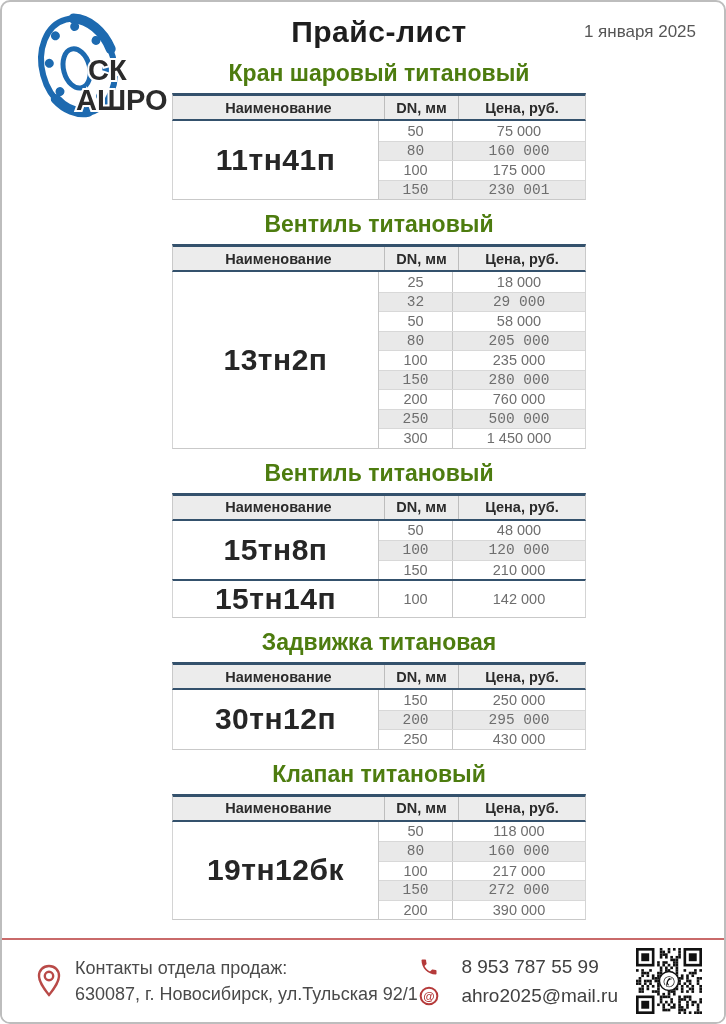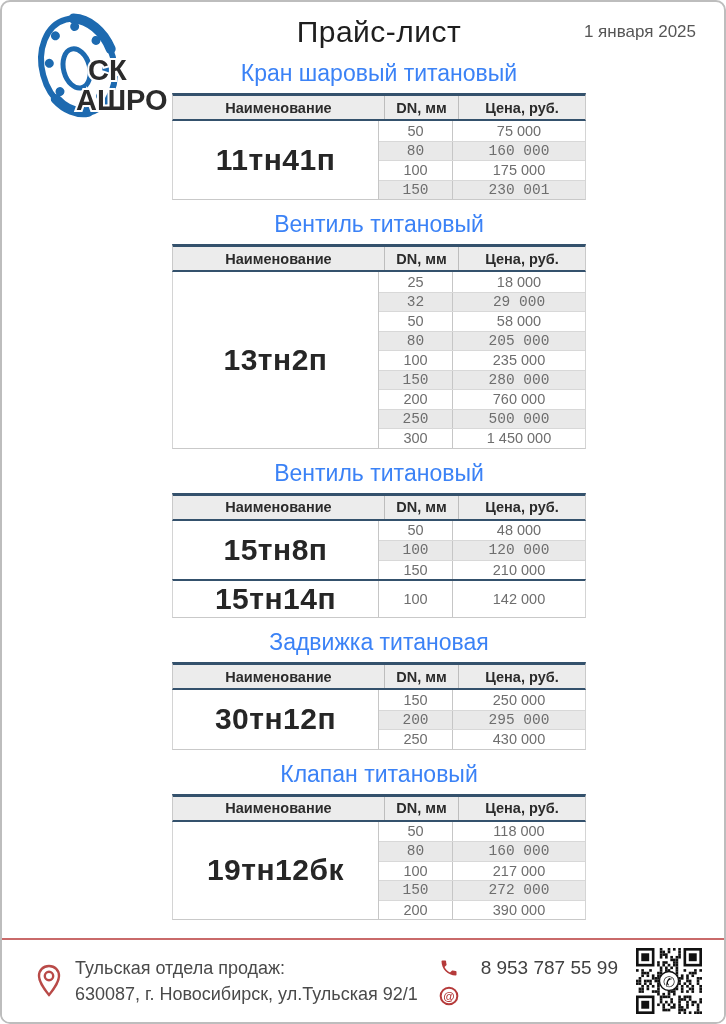--- a/index.html
+++ b/index.html
@@ -10,23 +10,23 @@
     position:relative; width:726px; height:1024px; background:#fff;
     border:2px solid #bdbdbd; border-radius:10px; overflow:hidden;
   }
 
   .logo { position:absolute; top:8px; left:24px; width:150px; height:115px; }
 
   .date { position:absolute; top:20px; right:28px; font-size:17px; color:#565656; }
 
   .content { margin-left:170px; width:414px; text-align:center; }
 
-  .main-title { padding-top:13px; font-size:30px; font-weight:normal; color:#1e1e1e; letter-spacing:.5px; }
-
-  .section-title { margin:11px 0 6px; font-size:23px; font-weight:normal; color:#3b82f6; }
+  .main-title { padding-top:13px; font-size:30px; font-weight:bold; color:#1e1e1e; letter-spacing:.5px; }
+
+  .section-title { margin:11px 0 6px; font-size:23px; font-weight:bold; color:#4d7c0f; }
 
   .ptable { width:100%; text-align:left; font-size:14.5px; }
 
   .thead {
     display:flex; height:28px; background:var(--header-bg, #ececec);
     border-top:3px solid var(--table-border-navy, #34516c);
     border-bottom:2px solid var(--table-border-navy, #34516c);
     border-left:1px solid #c9c9c9; border-right:1px solid #c9c9c9;
   }
   .th { display:flex; align-items:center; justify-content:center; font-weight:bold; color:#2b2b2b; }
@@ -280,36 +280,37 @@
       </div>
   </div>
 
   <div class="footer">
     <div class="contact-left">
       <svg width="26" height="34" viewBox="0 0 26 34">
         <path d="M13 2 C7 2 3 6.5 3 12 C3 19 13 31 13 31 C13 31 23 19 23 12 C23 6.5 19 2 13 2 Z" fill="none" stroke="#b94a48" stroke-width="2.4"></path>
         <circle cx="13" cy="12" r="4.2" fill="none" stroke="#b94a48" stroke-width="2.4"></circle>
       </svg>
       <div class="texts">
-        <span>Тульская отдела продаж:</span>
+        <span>Контакты отдела продаж:</span>
         <span>630087, г. Новосибирск, ул.Тульская 92/1</span>
       </div>
     </div>
     <div class="contact-mid">
       <div class="crow">
         <svg width="20" height="20" viewBox="0 0 24 24">
           <path d="M6.62 10.79c1.44 2.83 3.76 5.14 6.59 6.59l2.2-2.2c.27-.27.67-.36 1.02-.24 1.12.37 2.33.57 3.57.57.55 0 1 .45 1 1V20c0 .55-.45 1-1 1-9.39 0-17-7.61-17-17 0-.55.45-1 1-1h3.5c.55 0 1 .45 1 1 0 1.25.2 2.45.57 3.57.11.35.03.74-.25 1.02l-2.2 2.2z" fill="#b53a3a"></path>
         </svg>
         <span>8 953 787 55 99</span>
       </div>
       <div class="crow">
         <svg width="20" height="20" viewBox="0 0 24 24">
           <circle cx="12" cy="12" r="10" fill="none" stroke="#b53a3a" stroke-width="2.4"></circle>
           <text x="12" y="17" text-anchor="middle" font-size="14" font-weight="bold" fill="#b53a3a" font-family="Liberation Sans, sans-serif">@</text>
         </svg>
+        <span>ahro2025@mail.ru</span>
       </div>
     </div>
     <svg class="qr" id="qr-svg" viewBox="0 0 25 25">
         <rect x="0" y="0" width="25" height="25" fill="#fff"></rect>
         <rect x="9" y="0" width="1" height="1" fill="#111"></rect>
         <rect x="12" y="0" width="1" height="1" fill="#111"></rect>
         <rect x="14" y="0" width="1" height="1" fill="#111"></rect>
         <rect x="16" y="0" width="1" height="1" fill="#111"></rect>
         <rect x="9" y="1" width="1" height="1" fill="#111"></rect>
         <rect x="10" y="1" width="1" height="1" fill="#111"></rect>

